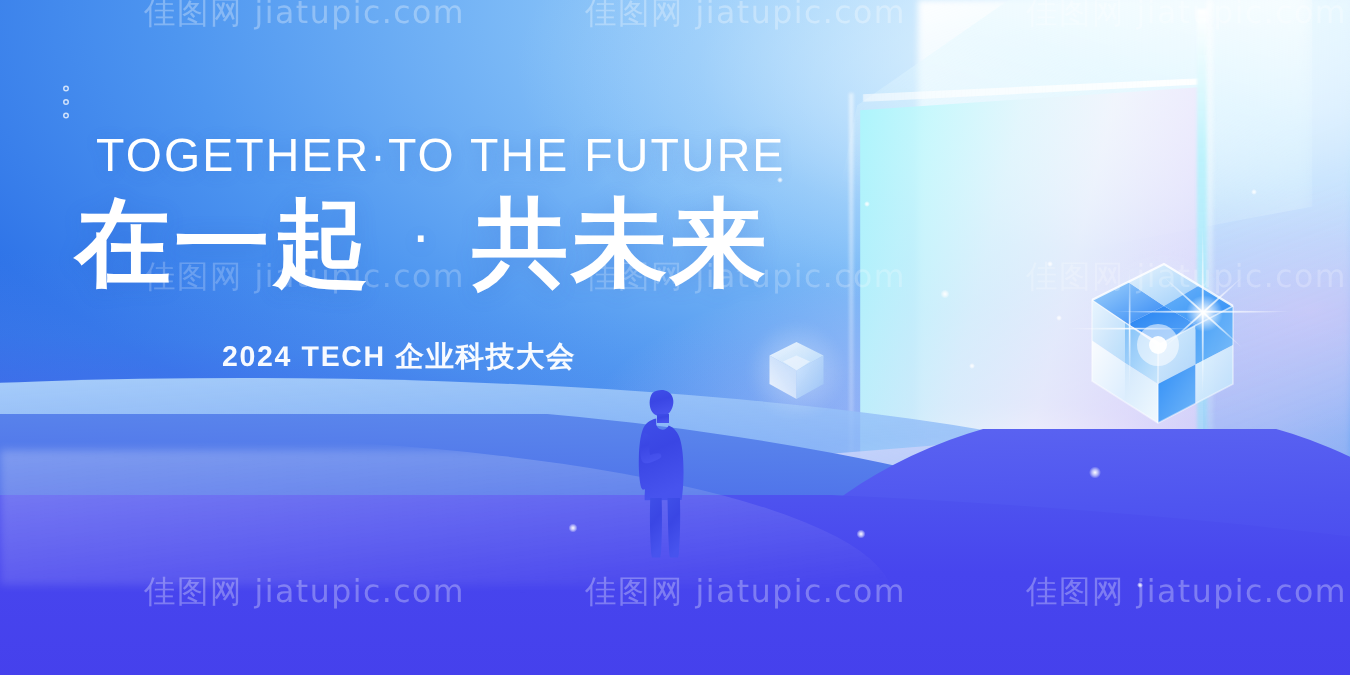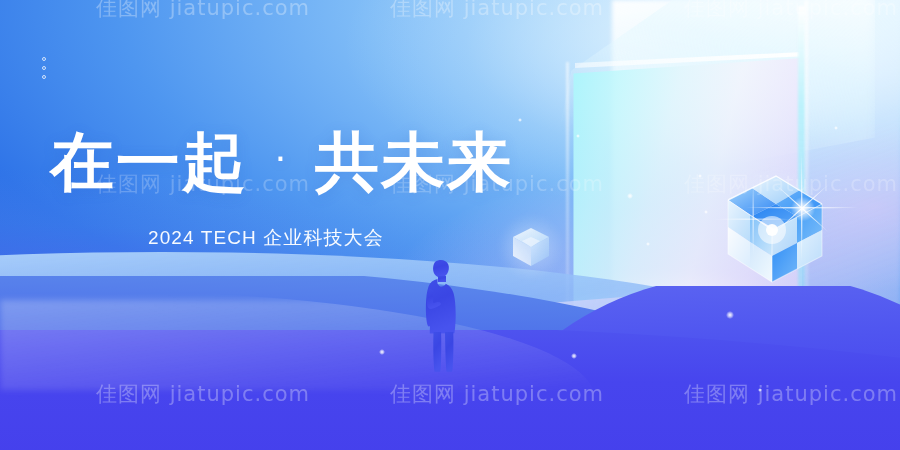--- a/index.html
+++ b/index.html
@@ -264,21 +264,21 @@
     position: absolute; left: 50px; top: 130px;
     color: #ffffff;
     font-size: 64px; font-weight: bold; letter-spacing: 2px;
     white-space: nowrap; line-height: 1;
     text-shadow: 0 2px 14px rgba(40,90,200,0.20);
   }
   .headline-cn .mid { font-size: 40px; vertical-align: 14px; padding: 0 6px; font-weight: 500; }
   .subline {
     position: absolute; left: 148px; top: 225px;
     color: rgba(255,255,255,0.96);
-    font-size: 19px; font-weight: 400; letter-spacing: 1.1px;
+    font-size: 19px; font-weight: 700; letter-spacing: 1.1px;
     white-space: nowrap;
   }
 
   
   .wm {
     position: absolute;
     color: rgba(255,255,255,0.30);
     font-size: 21px; letter-spacing: 1px; white-space: nowrap;
     pointer-events: none; user-select: none;
   }
@@ -465,20 +465,21 @@
       <div class="dot" style="left: 833.8px; top: 125.8px; width: 4.4px; height: 4.4px;"></div>
       <div class="dot" style="left: 758px; top: 388px; width: 4px; height: 4px;"></div>
     </div>
 
   <div class="brand-dots" id="brand-dots">
       <span></span>
       <span></span>
       <span></span>
     </div>
 
+  <div class="headline-en">TOGETHER·TO THE FUTURE</div>
 
   <div class="headline-cn">
     <span>在一起</span>
     <span class="mid">·</span>
     <span>共未来</span>
   </div>
 
   <div class="subline">2024 TECH 企业科技大会</div>
 
   <div id="watermarks">

